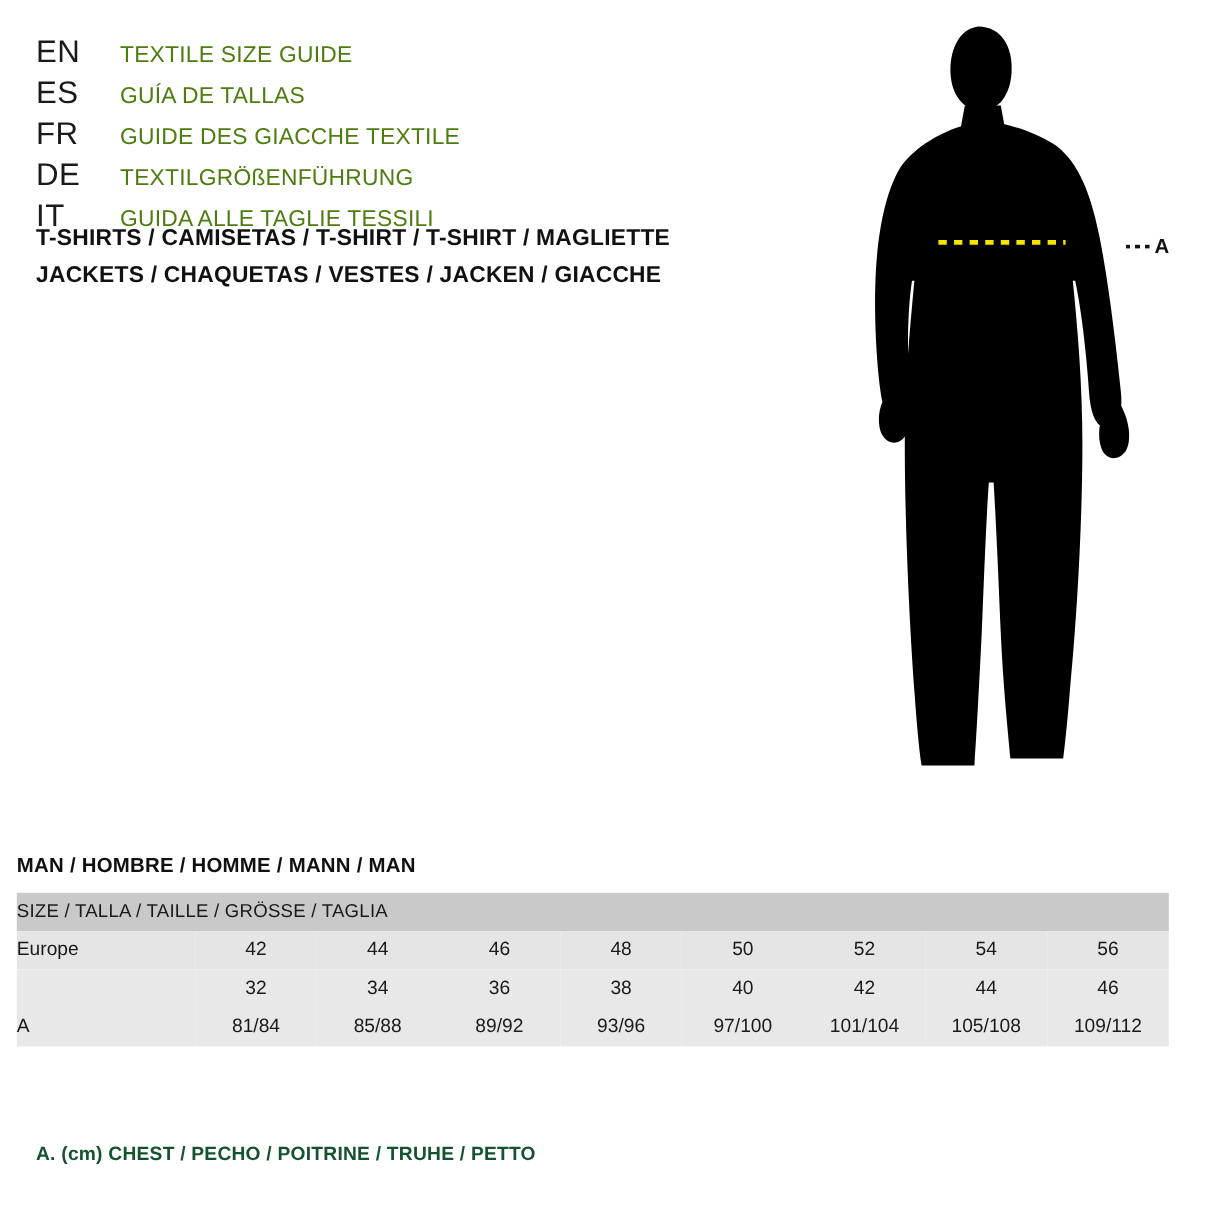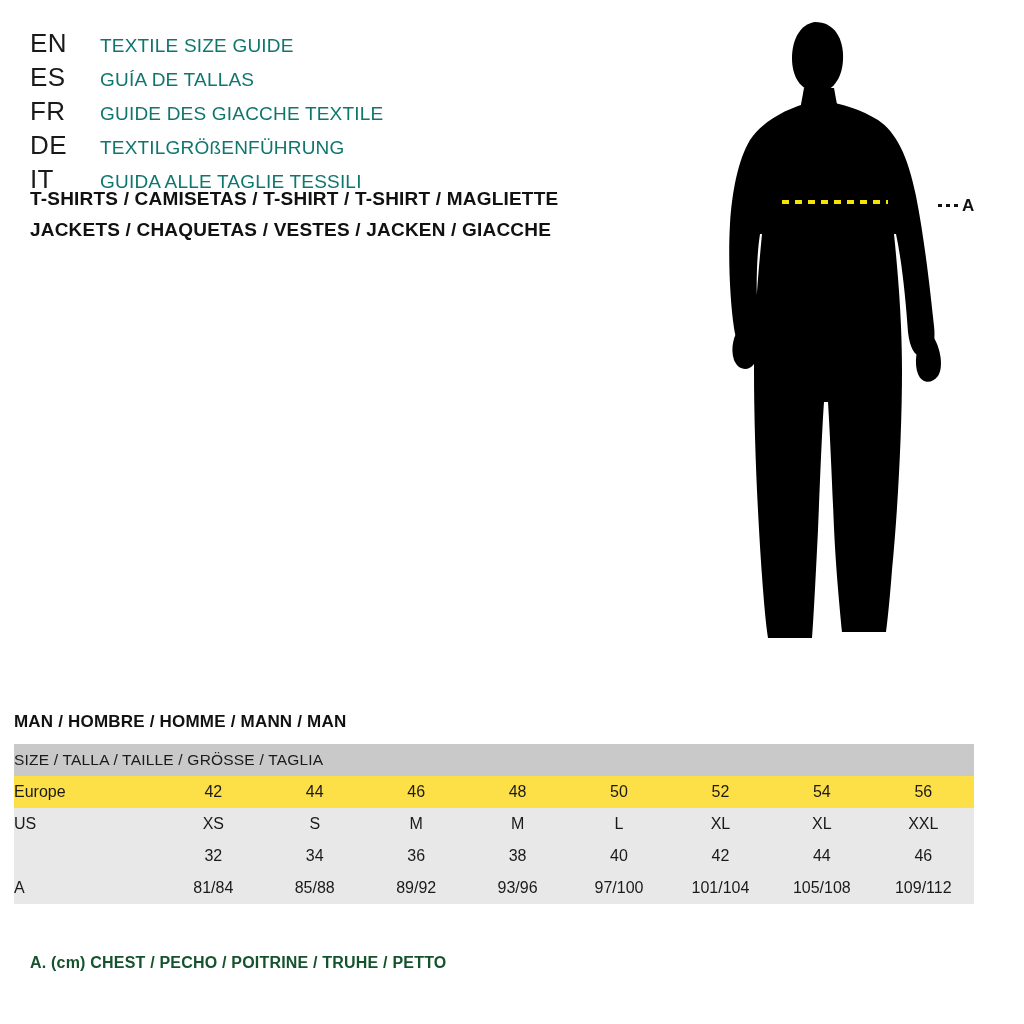--- a/index.html
+++ b/index.html
@@ -30,21 +30,21 @@
   }
   .lang-code {
     width: 70px;
     font-size: 26px;
     letter-spacing: 0.4px;
     color: #1a1a1a;
   }
   .lang-text {
     font-size: 19px;
     letter-spacing: 0.2px;
-    color: #0f766e;
+    color: #4d7c0f;
     text-align: center;
   }
 
   
   .categories {
     position: absolute;
     left: 30px;
     top: 188px;
     width: 640px;
   }
@@ -110,21 +110,21 @@
   .row-head td {
     background: #c9c9c9;
     font-size: 15.5px;
     padding-left: 4px;
     letter-spacing: 0.2px;
   }
   .row-alt td {
     background: #e8e8e8;
   }
   .row-plain td {
-    background: #fde047;
+    background: #e5e5e5;
   }
   td.label-cell {
     width: 148px;
     padding-left: 4px;
     text-align: left;
   }
   td.val-cell {
     width: 101px;
     text-align: center;
   }
@@ -227,31 +227,20 @@
         <td class="val-cell">42</td>
         <td class="val-cell">44</td>
         <td class="val-cell">46</td>
         <td class="val-cell">48</td>
         <td class="val-cell">50</td>
         <td class="val-cell">52</td>
         <td class="val-cell">54</td>
         <td class="val-cell">56</td>
       </tr>
       <tr class="row-alt">
-        <td class="label-cell">US</td>
-        <td class="val-cell">XS</td>
-        <td class="val-cell">S</td>
-        <td class="val-cell">M</td>
-        <td class="val-cell">M</td>
-        <td class="val-cell">L</td>
-        <td class="val-cell">XL</td>
-        <td class="val-cell">XL</td>
-        <td class="val-cell">XXL</td>
-      </tr>
-      <tr class="row-alt">
         <td class="label-cell"></td>
         <td class="val-cell">32</td>
         <td class="val-cell">34</td>
         <td class="val-cell">36</td>
         <td class="val-cell">38</td>
         <td class="val-cell">40</td>
         <td class="val-cell">42</td>
         <td class="val-cell">44</td>
         <td class="val-cell">46</td>
       </tr>

